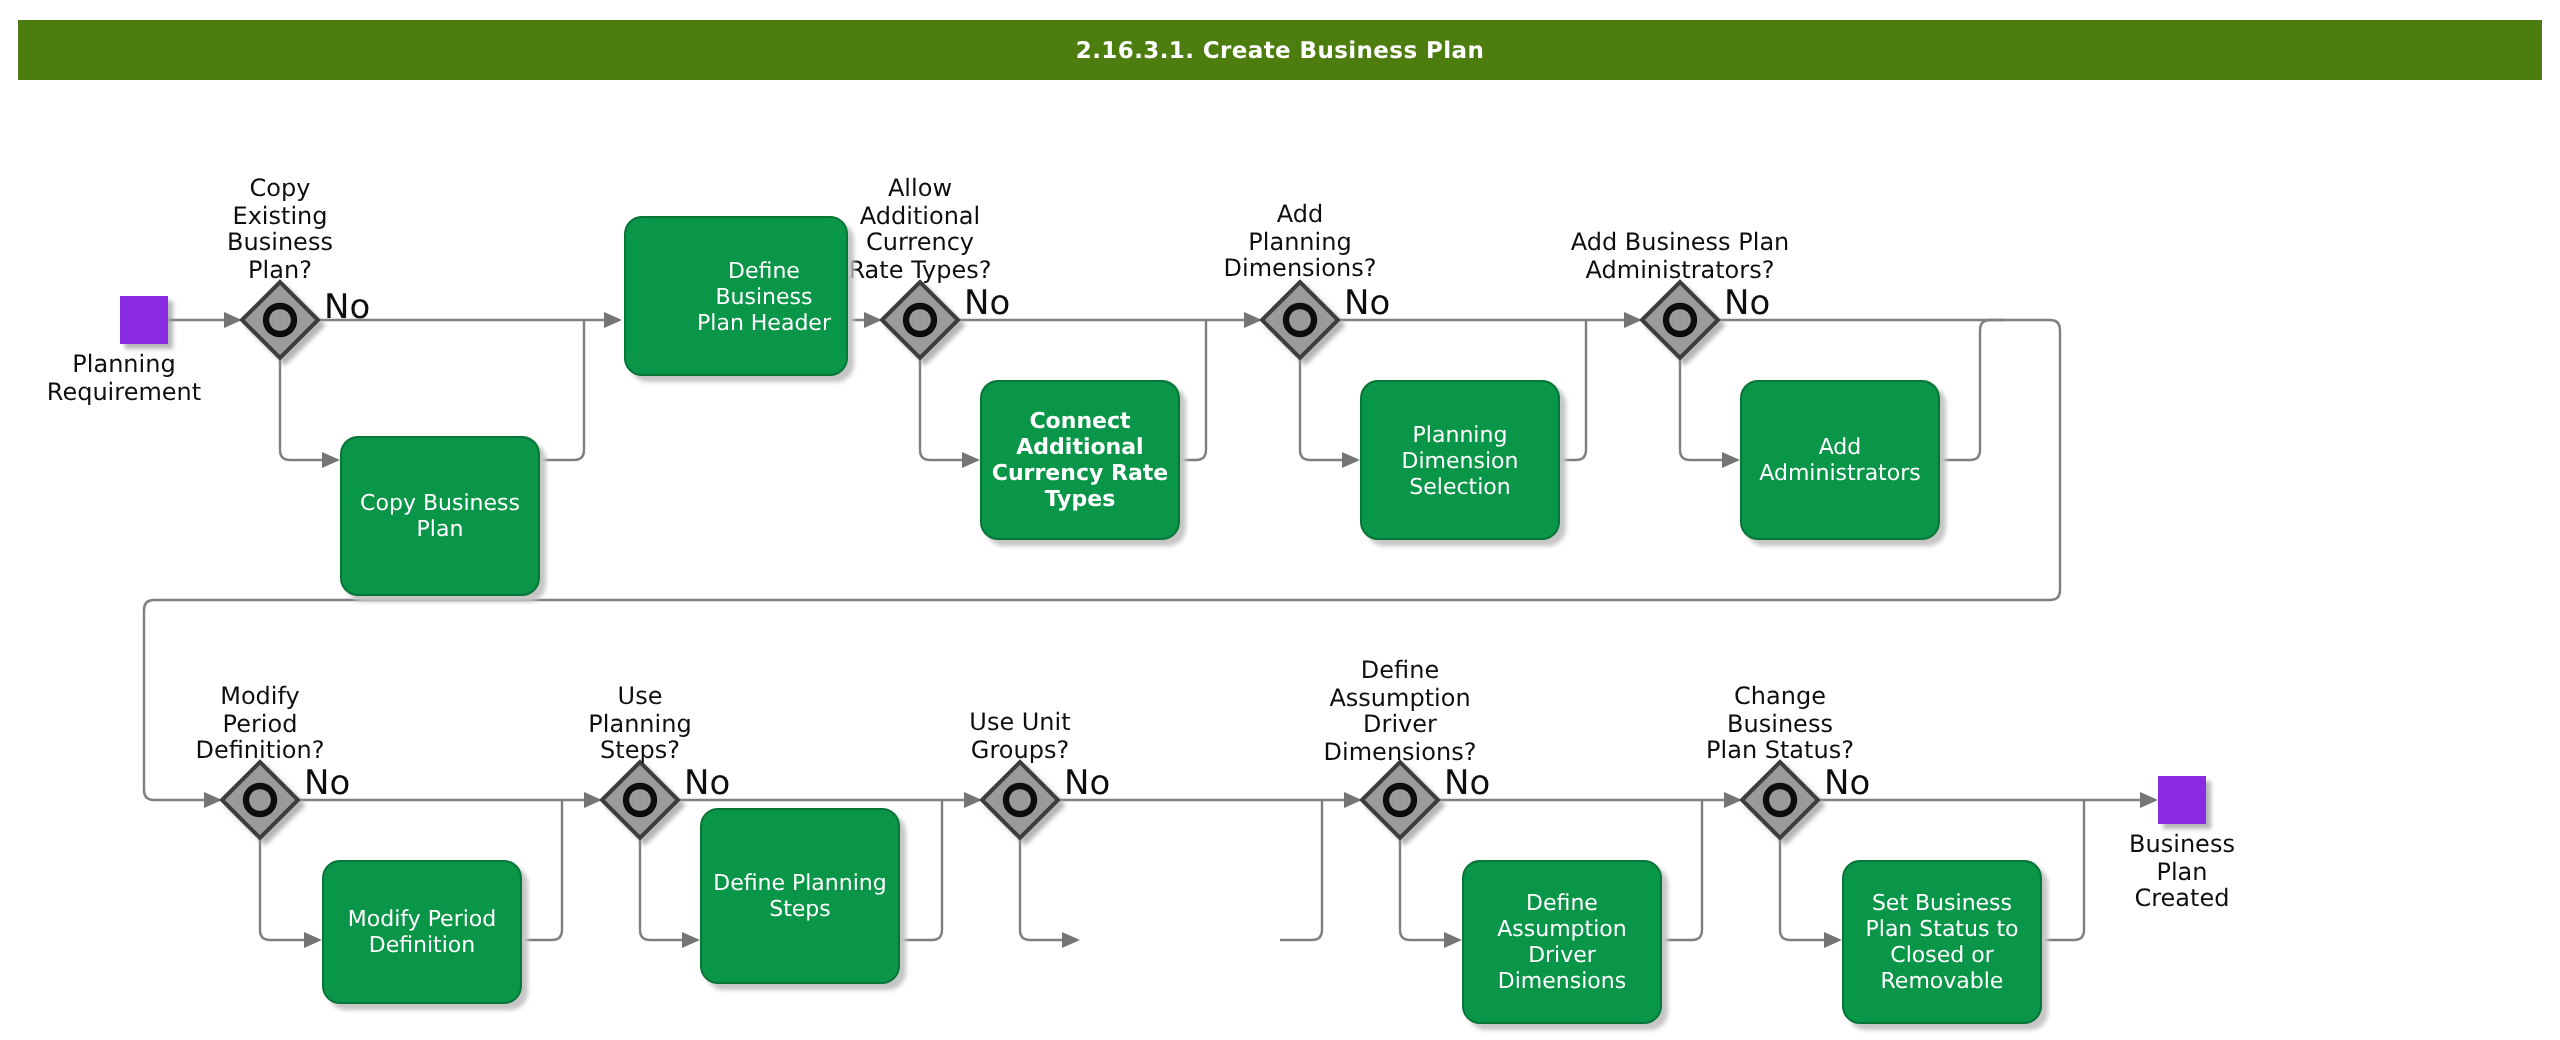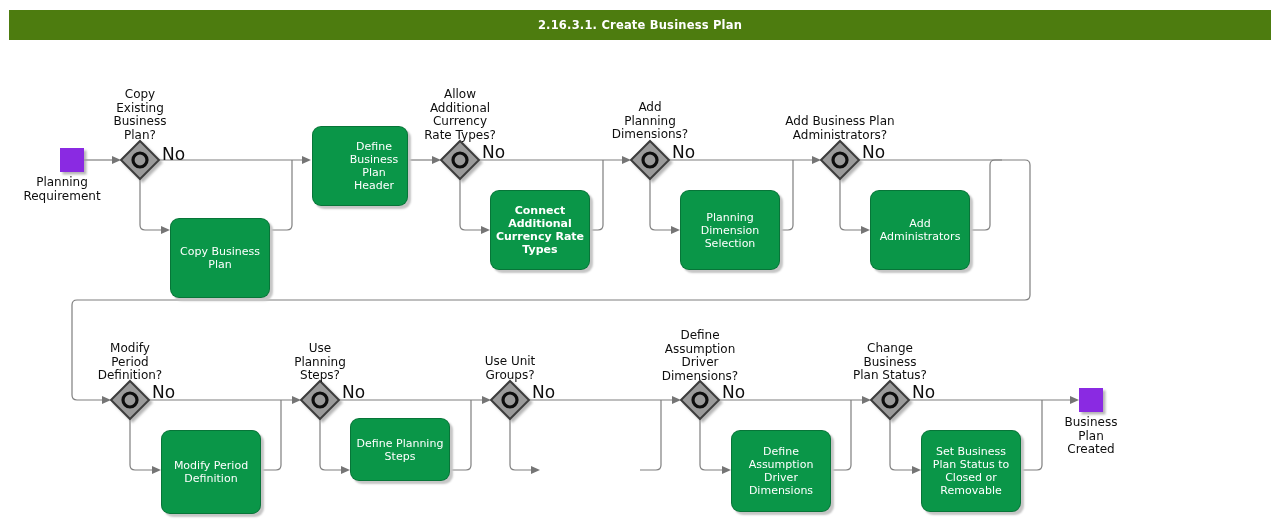--- a/index.html
+++ b/index.html
@@ -186,45 +186,45 @@
   <div class="no" style="left:152px;top:386px;">No</div>
   <div class="no" style="left:342px;top:386px;">No</div>
   <div class="no" style="left:532px;top:386px;">No</div>
   <div class="no" style="left:722px;top:386px;">No</div>
   <div class="no" style="left:912px;top:386px;">No</div>
 
   <div class="task" style="left:170px;top:190px;width:100px;height:80px;margin-top:28px;">
     <span>Copy Business
 Plan</span>
   </div>
-  <div class="task" style="left:312px;top:126px;width:96px;height:80px;padding-left:28px;">
+  <div class="task" style="left:312px;top:108px;width:112px;height:80px;padding-left:28px;">
     <span>Define Business
 Plan Header</span>
   </div>
   <div class="task" style="left:490px;top:190px;width:100px;height:80px;font-weight:bold;">
     <span>Connect
 Additional
 Currency Rate
 Types</span>
   </div>
   <div class="task" style="left:680px;top:190px;width:100px;height:80px;">
     <span>Planning
 Dimension
 Selection</span>
   </div>
   <div class="task" style="left:870px;top:190px;width:100px;height:80px;">
     <span>Add
 Administrators</span>
   </div>
 
-  <div class="task" style="left:161px;top:430px;width:100px;height:84px;">
+  <div class="task" style="left:161px;top:430px;width:100px;height:72px;">
     <span>Modify Period
 Definition</span>
   </div>
-  <div class="task" style="left:350px;top:418px;width:100px;height:63px;">
+  <div class="task" style="left:350px;top:404px;width:100px;height:88px;">
     <span>Define Planning
 Steps</span>
   </div>
   <div class="task" style="left:731px;top:430px;width:100px;height:82px;">
     <span>Define
 Assumption
 Driver
 Dimensions</span>
   </div>
   <div class="task" style="left:921px;top:430px;width:100px;height:82px;">

